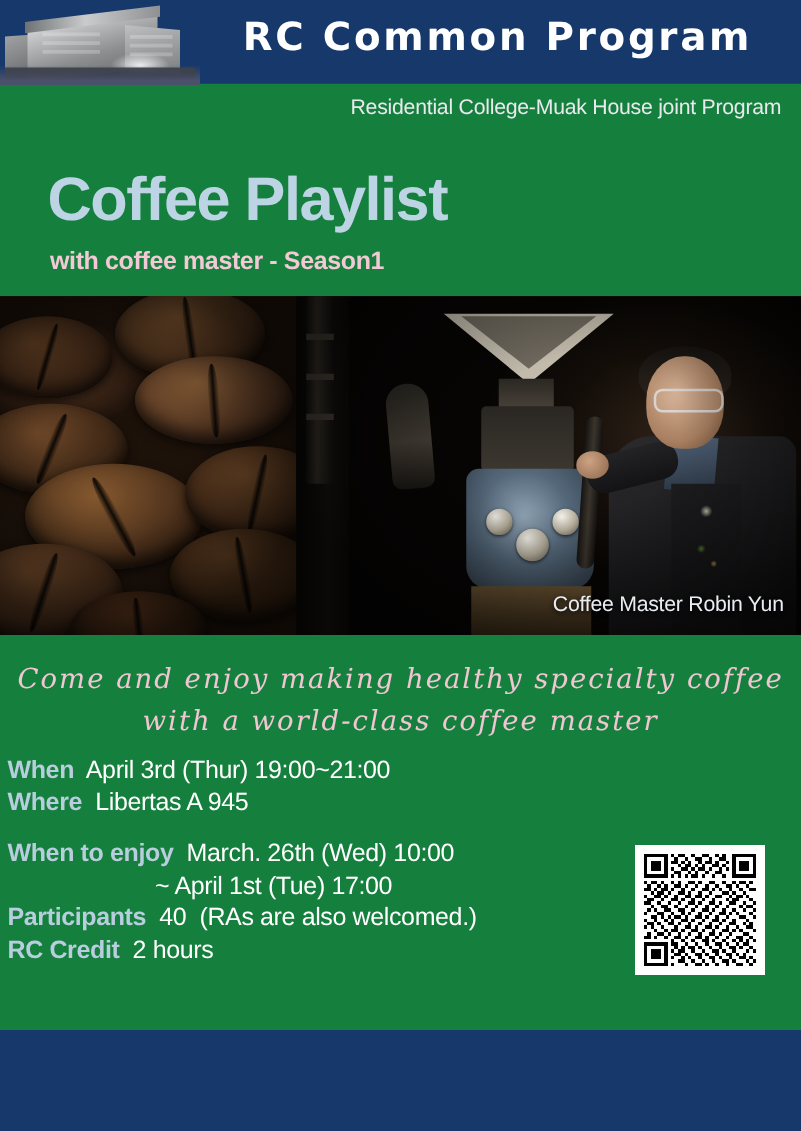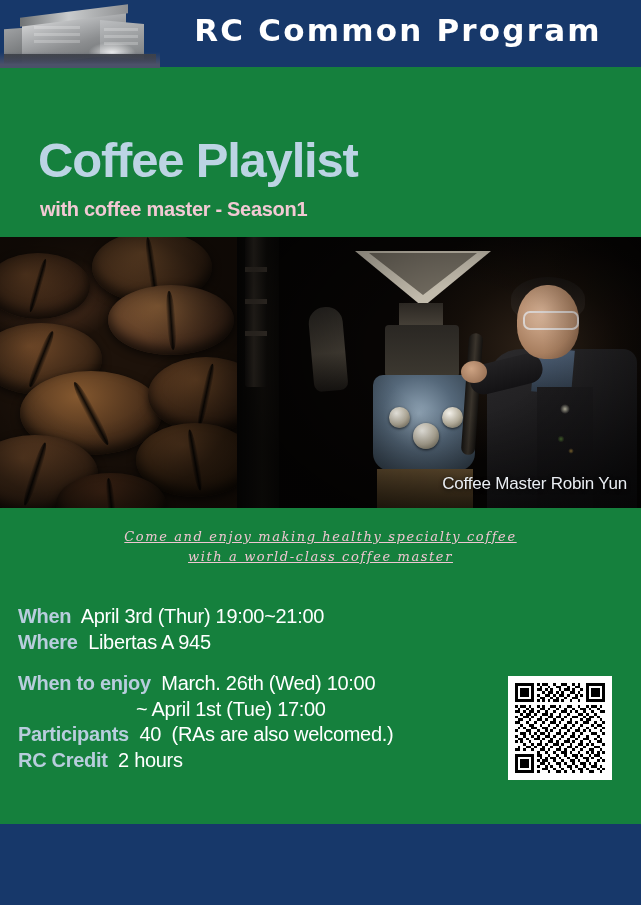--- a/index.html
+++ b/index.html
@@ -211,25 +211,25 @@
   .photo-caption{
     position:absolute;right:14px;bottom:14px;
     color:#e9edf2;font-size:17px;letter-spacing:-0.2px;
     text-shadow:0 1px 4px rgba(0,0,0,.9);
   }
 
   
   .script{
     position:absolute;left:0;top:527px;width:641px;text-align:center;
     color:#efc6d2;font-family:"DejaVu Serif",serif;font-style:italic;
-    font-size:13px;letter-spacing:1.6px;line-height:1.55;text-decoration:underline;
+    font-size:22px;letter-spacing:1.6px;line-height:1.55;
   }
 
   
-  .info{position:absolute;left:18px;top:604px;width:470px;}
+  .info{position:absolute;left:6px;top:604px;width:470px;}
   .info .row{
     color:#ffffff;font-size:20px;line-height:1.28;letter-spacing:-0.3px;
     white-space:pre;
   }
   .info .lbl{color:#b8cddd;font-weight:bold;}
   .info .gap{height:16px;}
   .info .indent{padding-left:118px;}
 
   
   .qr-wrap{
@@ -263,20 +263,21 @@
       <div class="bld bld-win" style="left:100px;top:26px;width:34px;height:3px;"></div>
       <div class="bld bld-win" style="left:100px;top:33px;width:34px;height:3px;"></div>
       <div class="bld bld-win" style="left:100px;top:40px;width:34px;height:3px;"></div>
       <div class="bld bld-glow"></div>
       <div class="bld bld-base"></div>
     </div>
     <div class="header-fade"></div>
     <div class="header-title">RC Common Program</div>
   </div>
 
+  <div class="subheader">Residential College-Muak House joint Program</div>
 
   <div class="main-title">Coffee Playlist</div>
   <div class="sub-title">with coffee master - Season1</div>
 
   <div class="photos">
 
     <div class="photo-beans">
       <div class="bean" style="left:-14px;top:16px;width:104px;height:66px;background:radial-gradient(ellipse at 38% 32%,#6b4527,#3a2415 62%,#1a1008);--r:16deg;"></div>
       <div class="bean" style="left:92px;top:-6px;width:120px;height:72px;background:radial-gradient(ellipse at 42% 30%,#7d5430,#452c19 60%,#1d1209);--r:-8deg;"></div>
       <div class="bean" style="left:108px;top:48px;width:126px;height:70px;background:radial-gradient(ellipse at 40% 30%,#8d6139,#503320 58%,#22150b);--r:-4deg;"></div>

